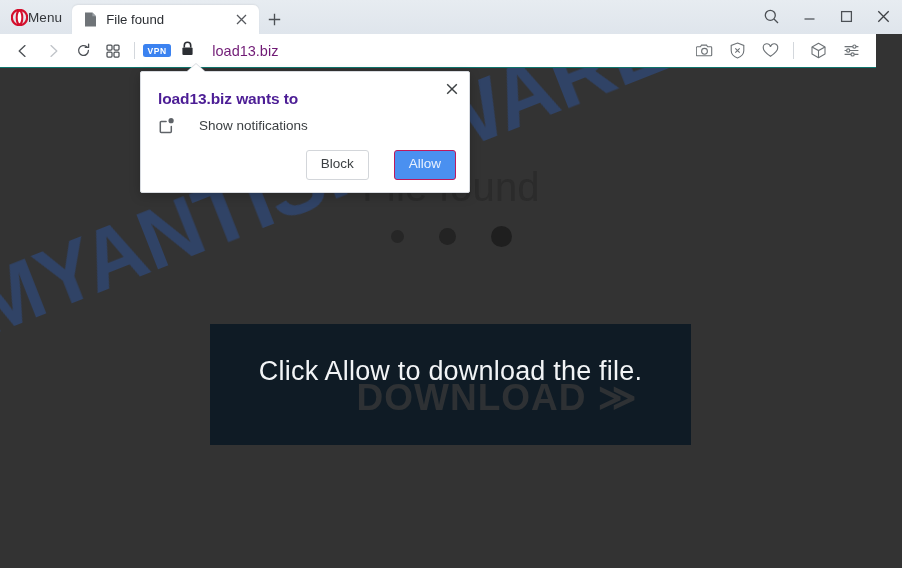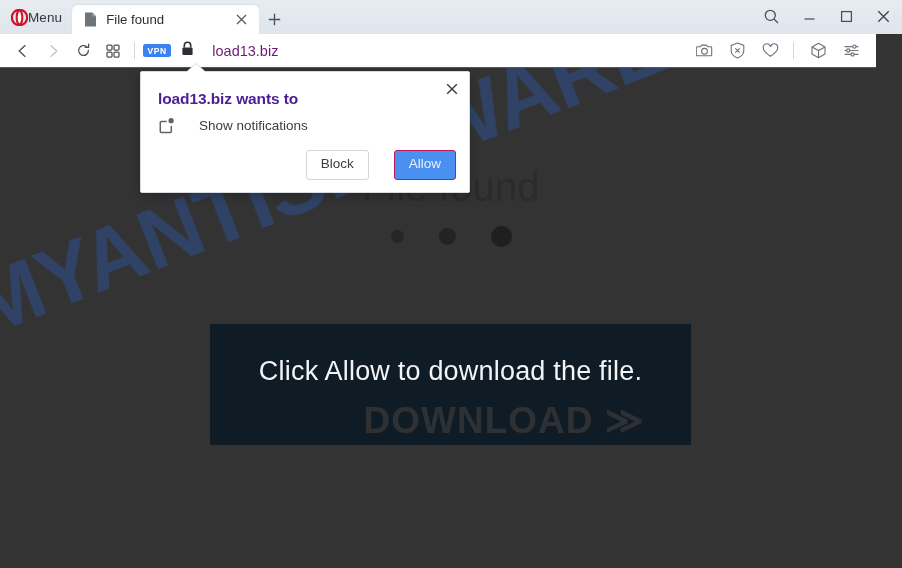--- a/index.html
+++ b/index.html
@@ -200,31 +200,30 @@
 
   .dlbox {
     position: absolute;
     left: 210px; top: 256px;
     width: 481px; height: 121px;
     background: #0f1b25;
     overflow: hidden;
   }
   .dlbox-ghost {
     position: absolute;
-    left: 7px; top: 52px;
+    left: 0; top: 52px;
     width: 574px;
     text-align: center;
     font-size: 37px;
     font-weight: bold;
     letter-spacing: 1px;
     color: #3a3a3a;
     opacity: .72;
     white-space: nowrap;
     pointer-events: none;
-    margin-top: 23px;
   }
   .dlbox-text {
     position: absolute;
     left: 0; top: 32px;
     width: 481px;
     text-align: center;
     font-size: 27px;
     color: #f2f4f6;
     letter-spacing: .2px;
   }

